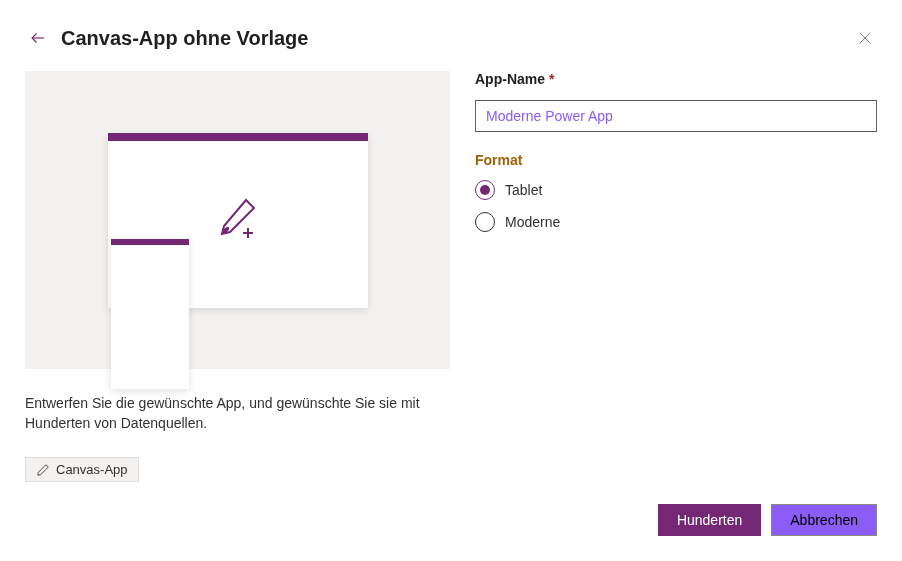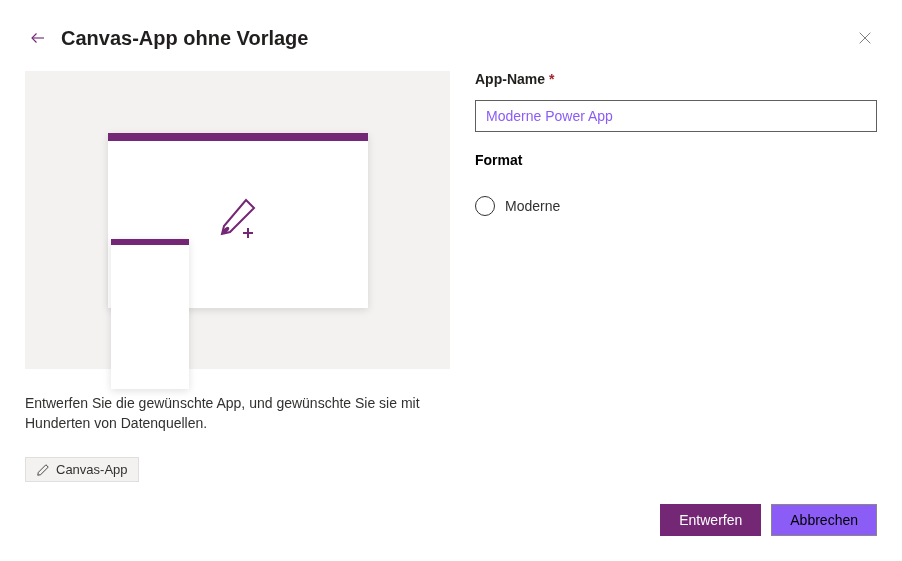--- a/index.html
+++ b/index.html
@@ -149,22 +149,22 @@
       font-size: 14px;
       border: 1px solid #605e5c;
       font-family: inherit;
       height: 32px;
       color: #8b5cf6;
     }
     .section-label {
       font-size: 14px;
       font-weight: 600;
       margin-top: 20px;
-      margin-bottom: 28px;
-      color: #000000;
+      margin-bottom: 12px;
+      color: #a16207;
     }
     .radio-row {
       display: flex;
       align-items: center;
       gap: 10px;
       margin-bottom: 12px;
       cursor: pointer;
     }
     .radio-circle {
       width: 20px;
@@ -267,25 +267,31 @@
 
     <div class="right-col">
       <label class="form-label">
         <span>App-Name</span>
         <span class="required"> *</span>
       </label>
       <input type="text" class="text-input" value="Moderne Power App" style="">
 
       <div class="section-label">Format</div>
 
+      <div class="radio-row">
+        <div class="radio-circle selected">
+          <div class="radio-dot"></div>
+        </div>
+        <span class="radio-label">Tablet</span>
+      </div>
 
       <div class="radio-row">
         <div class="radio-circle"></div>
         <span class="radio-label">Moderne</span>
       </div>
     </div>
   </div>
 
   <div class="footer">
-    <button class="btn btn-primary">Entwerfen</button>
+    <button class="btn btn-primary">Hunderten</button>
     <button class="btn">Abbrechen</button>
   </div>
 </div>
 
 </body></html>

